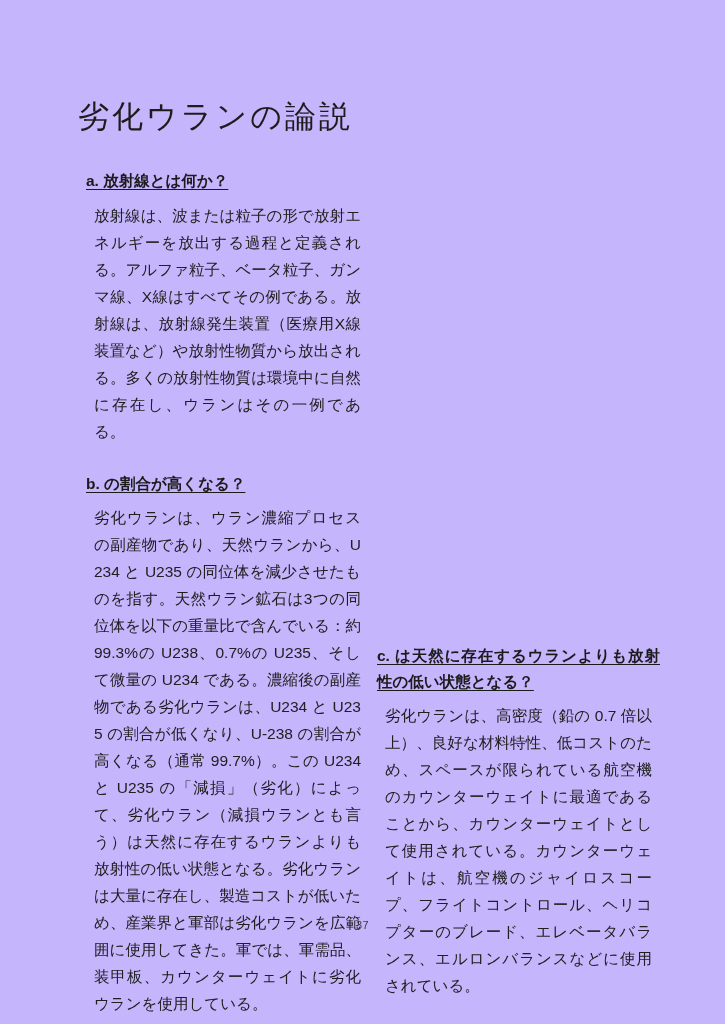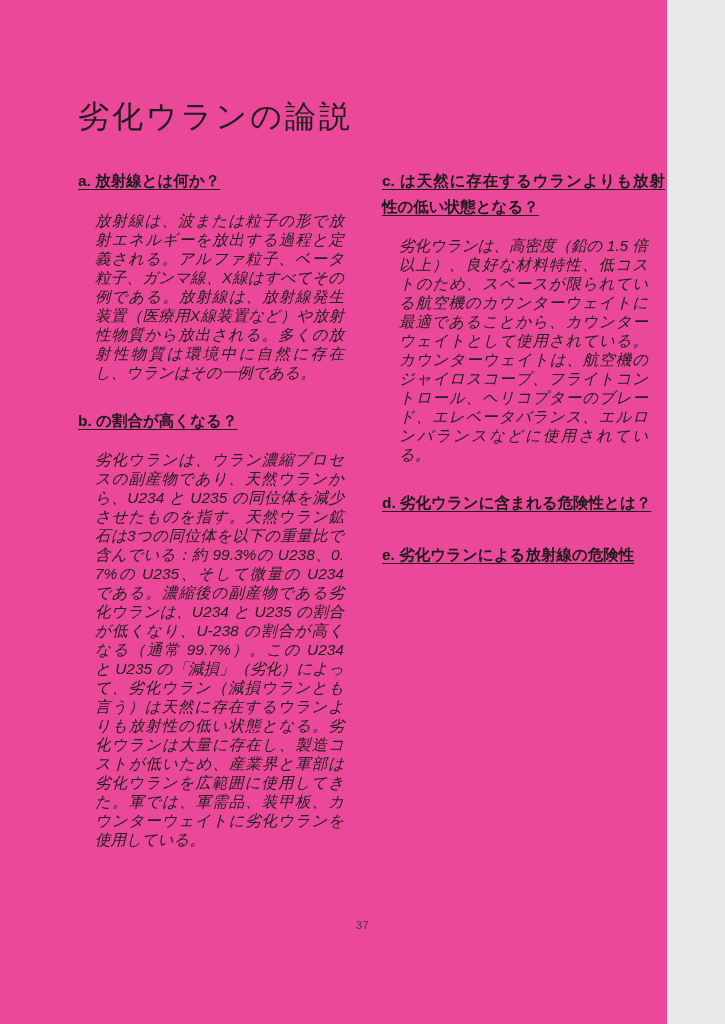--- a/index.html
+++ b/index.html
@@ -2,75 +2,74 @@
 <html lang="ja"><head>
 <meta charset="utf-8">
 <style>
   html, body {
     margin: 0;
     padding: 0;
     background: #e8e8e8;
   }
   .page {
     position: relative;
-    width: 667px;
+    width: 725px;
     height: 1024px;
-    background: #ec4899;
+    background: #c4b5fd;
     color: #1d1d1d;
     font-family: "Liberation Sans", "DejaVu Sans", sans-serif;
     overflow: hidden;
   }
   .doc-title {
     position: absolute;
     left: 78px;
     top: 96px;
     margin: 0;
     font-size: 31px;
     font-weight: 500;
     letter-spacing: 3px;
     color: #1c1c1c;
     white-space: nowrap;
   }
   .columns {
     position: absolute;
-    left: 78px;
+    left: 86px;
     top: 168px;
     width: 580px;
     display: flex;
-    gap: 21px;
-    align-items: flex-start;
+    gap: 8px;
+    align-items: flex-end;
   }
   .column {
     width: 283px;
     flex: 0 0 283px;
   }
   .doc-section + .doc-section {
     margin-top: 26px;
   }
   .sec-heading {
     margin: 0;
     font-size: 15.5px;
     line-height: 25.6px;
     font-weight: 700;
     color: #1b1b1b;
     text-decoration: underline;
     text-decoration-thickness: 1px;
     text-underline-offset: 3px;
     text-align: justify;
   }
   .sec-body {
-    margin: 17px;
+    margin: 8px;
     font-size: 15.5px;
-    line-height: 19px;
+    line-height: 27px;
     font-weight: 400;
     color: #202020;
     text-align: justify;
     text-justify: inter-character;
     word-break: break-all;
-    font-style: italic;
   }
   .page-number {
     position: absolute;
     top: 919px;
     left: 0;
     width: 725px;
     text-align: center;
     font-size: 11px;
     color: #3c3c3c;
     letter-spacing: 0.5px;
@@ -96,29 +95,27 @@
         <h2 class="sec-heading">b. の割合が高くなる？</h2>
         <p class="sec-body">劣化ウランは、ウラン濃縮プロセスの副産物であり、天然ウランから、U234 と U235 の同位体を減少させたものを指す。天然ウラン鉱石は3つの同位体を以下の重量比で含んでいる：約 99.3%の U238、0.7%の U235、そして微量の U234 である。濃縮後の副産物である劣化ウランは、U234 と U235 の割合が低くなり、U-238 の割合が高くなる（通常 99.7%）。この U234 と U235 の「減損」（劣化）によって、劣化ウラン（減損ウランとも言う）は天然に存在するウランよりも放射性の低い状態となる。劣化ウランは大量に存在し、製造コストが低いため、産業界と軍部は劣化ウランを広範囲に使用してきた。軍では、軍需品、装甲板、カウンターウェイトに劣化ウランを使用している。</p>
       </section>
 
     </div>
 
     <div class="column">
 
       <section class="doc-section">
         <h2 class="sec-heading">c. は天然に存在するウランよりも放射性の低い状態となる？</h2>
-        <p class="sec-body">劣化ウランは、高密度（鉛の 1.5 倍以上）、良好な材料特性、低コストのため、スペースが限られている航空機のカウンターウェイトに最適であることから、カウンターウェイトとして使用されている。カウンターウェイトは、航空機のジャイロスコープ、フライトコントロール、ヘリコプターのブレード、エレベータバランス、エルロンバランスなどに使用されている。</p>
+        <p class="sec-body">劣化ウランは、高密度（鉛の 0.7 倍以上）、良好な材料特性、低コストのため、スペースが限られている航空機のカウンターウェイトに最適であることから、カウンターウェイトとして使用されている。カウンターウェイトは、航空機のジャイロスコープ、フライトコントロール、ヘリコプターのブレード、エレベータバランス、エルロンバランスなどに使用されている。</p>
       </section>
 
       <section class="doc-section">
-        <h2 class="sec-heading">d. 劣化ウランに含まれる危険性とは？</h2>
       </section>
 
       <section class="doc-section">
-        <h2 class="sec-heading">e. 劣化ウランによる放射線の危険性</h2>
       </section>
 
     </div>
 
   </div>
 
   <div class="page-number">37</div>
 
 </div>
 

